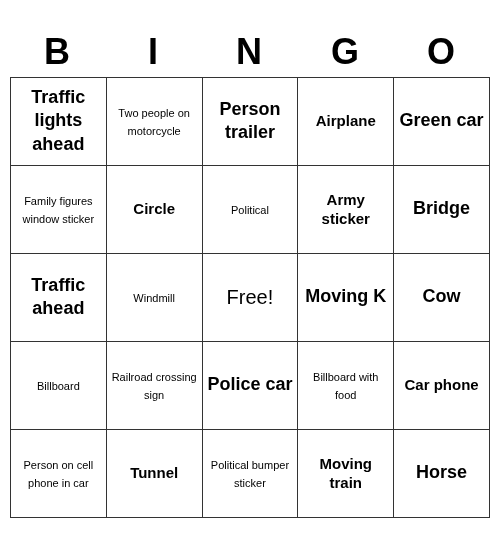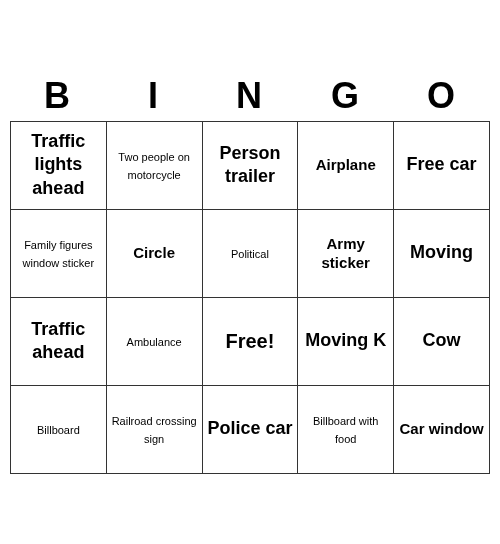--- a/index.html
+++ b/index.html
@@ -48,59 +48,66 @@
     }
     .cell-text.medium {
       font-size: 15px;
       font-weight: bold;
     }
     .cell-text.small {
       font-size: 11px;
     }
     .free-cell {
       font-size: 20px;
-      font-weight: bold;
+      font-weight: normal;
     }
   </style>
 </head>
 <body>
 
 <div>
   <div class="bingo-header">
     <div class="bingo-header-cell">B</div>
     <div class="bingo-header-cell">I</div>
     <div class="bingo-header-cell">N</div>
     <div class="bingo-header-cell">G</div>
     <div class="bingo-header-cell">O</div>
   </div>
   <table class="bingo-grid">
     <tbody id="grid-body">
     <tr>
           <td><span class="cell-text large">Traffic lights ahead</span></td>
           <td><span class="cell-text small">Two people on motorcycle</span></td>
           <td><span class="cell-text large">Person trailer</span></td>
           <td><span class="cell-text medium">Airplane</span></td>
-          <td><span class="cell-text large">Free car</span></td>
+          <td><span class="cell-text large">Green car</span></td>
         </tr>
         <tr>
           <td><span class="cell-text small">Family figures window sticker</span></td>
           <td><span class="cell-text medium">Circle</span></td>
           <td><span class="cell-text small">Political</span></td>
           <td><span class="cell-text medium">Army sticker</span></td>
-          <td><span class="cell-text large">Moving</span></td>
+          <td><span class="cell-text large">Bridge</span></td>
         </tr>
         <tr>
           <td><span class="cell-text large">Traffic ahead</span></td>
-          <td><span class="cell-text small">Ambulance</span></td>
+          <td><span class="cell-text small">Windmill</span></td>
           <td><span class="free-cell">Free!</span></td>
           <td><span class="cell-text large">Moving K</span></td>
           <td><span class="cell-text large">Cow</span></td>
         </tr>
         <tr>
           <td><span class="cell-text small">Billboard</span></td>
           <td><span class="cell-text small">Railroad crossing sign</span></td>
           <td><span class="cell-text large">Police car</span></td>
           <td><span class="cell-text small">Billboard with food</span></td>
-          <td><span class="cell-text medium">Car window</span></td>
+          <td><span class="cell-text medium">Car phone</span></td>
+        </tr>
+        <tr>
+          <td><span class="cell-text small">Person on cell phone in car</span></td>
+          <td><span class="cell-text medium">Tunnel</span></td>
+          <td><span class="cell-text small">Political bumper sticker</span></td>
+          <td><span class="cell-text medium">Moving train</span></td>
+          <td><span class="cell-text large">Horse</span></td>
         </tr>
       </tbody>
   </table>
 </div>
 
 </body></html>

